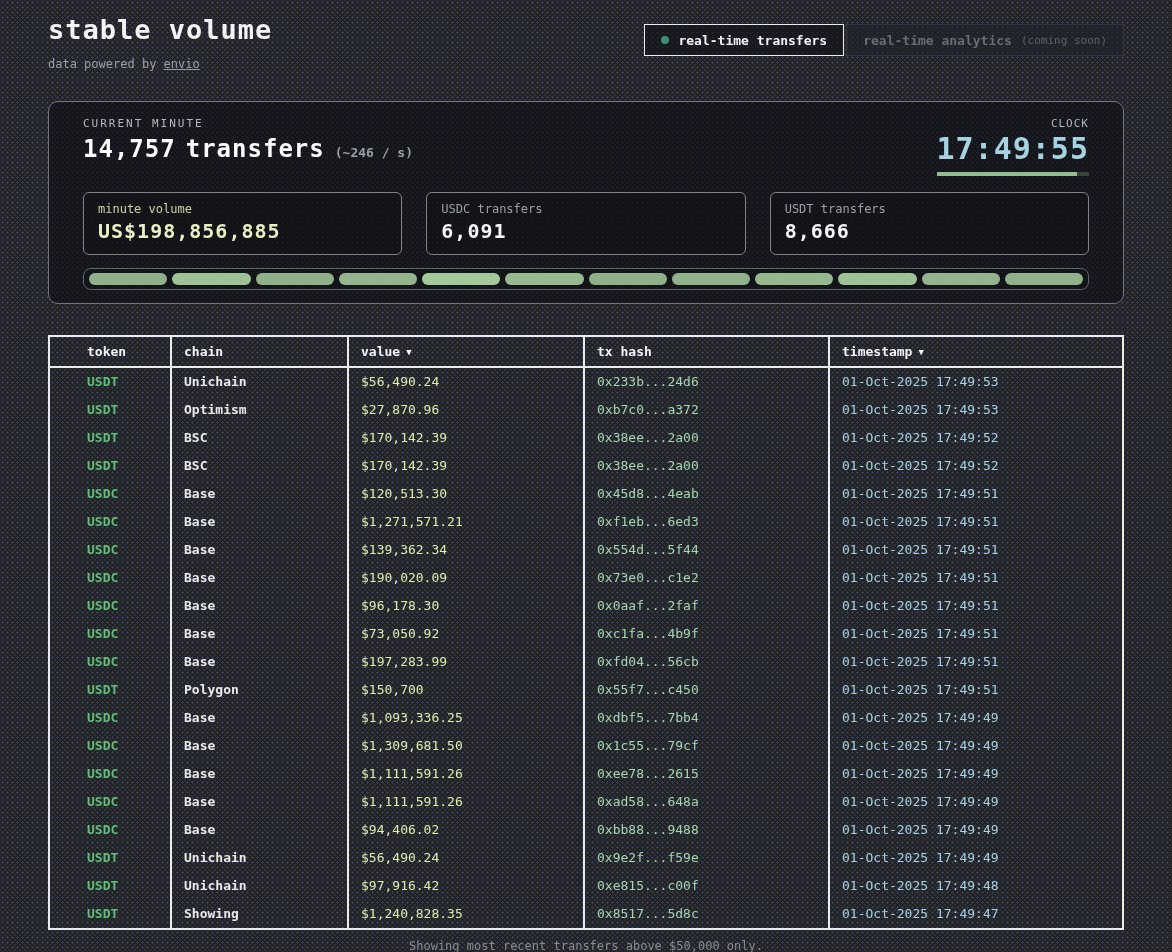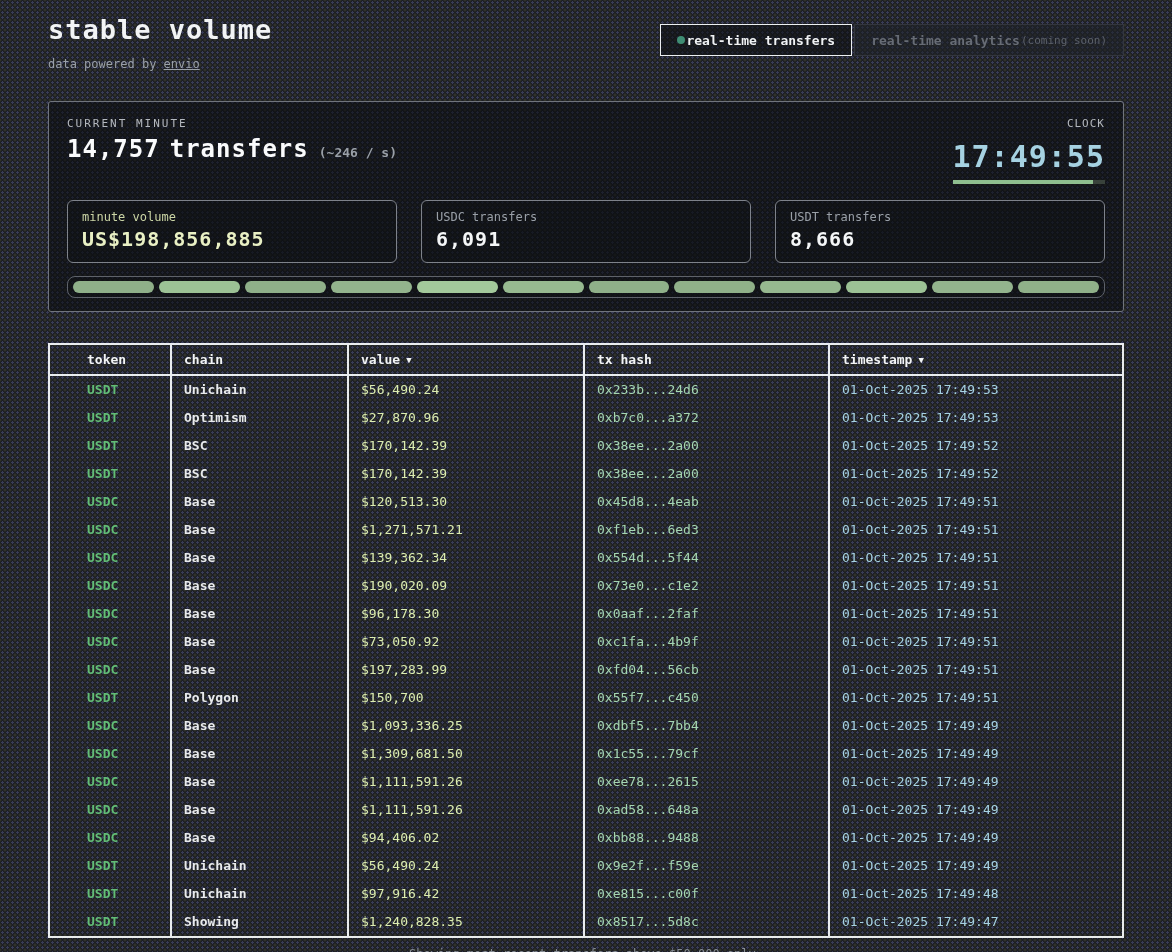--- a/index.html
+++ b/index.html
@@ -26,37 +26,37 @@
     background-position:0 0,2.5px 2.5px;
   }
   .page{padding:14px 48px 0;}
 
   
   .topbar{display:flex;justify-content:space-between;align-items:flex-start;}
   .app-title{margin:0;font-size:27px;font-weight:bold;color:#f2f4f5;letter-spacing:1px;}
   .subtitle{margin-top:12px;font-size:12px;color:var(--muted);}
   .subtitle a{color:var(--muted);text-decoration:underline;cursor:pointer;}
   .tabs{display:flex;margin-top:10px;}
-  .tab{display:flex;align-items:center;gap:1px;height:32px;padding:0 16px;
+  .tab{display:flex;align-items:center;gap:9px;height:32px;padding:0 16px;
        font-size:13px;font-weight:bold;white-space:nowrap;cursor:pointer;}
   .tab.active{border:1px solid #eceff1;background:rgba(12,14,18,0.55);color:#f0f2f4;}
   .tab.disabled{border:1px solid #33363e;background:rgba(30,32,38,0.55);color:#676c75;margin-left:2px;}
   .tab .dot{width:8px;height:8px;border-radius:50%;background:var(--c-livedot);}
   .tab .note{font-size:11px;font-weight:normal;color:#5d626b;}
 
   
-  .hero{margin-top:30px;border:1px solid #70747c;border-radius:3px;
-        background:rgba(9,11,15,0.55);padding:15px 18px 13px;}
+  .hero{margin-top:30px;border:1px solid #70747c;border-radius:10px;
+        background:rgba(9,11,15,0.55);padding:15px 34px 13px;}
   .hero-top{display:flex;justify-content:space-between;align-items:flex-start;}
   .eyebrow{font-size:11px;letter-spacing:2px;color:#b4b8be;}
   .eyebrow.right{text-align:right;letter-spacing:1px;}
   .headline{margin-top:5px;display:flex;align-items:baseline;gap:10px;}
   .headline .big{font-size:24px;font-weight:bold;color:#fafbfc;letter-spacing:1px;}
   .headline .rate{font-size:13px;font-weight:bold;color:var(--muted);}
-  .clock{margin-top:10px;font-size:30px;font-weight:bold;color:var(--c-timestamp);
+  .clock{margin-top:2px;font-size:30px;font-weight:bold;color:var(--c-timestamp);
          line-height:1.1;letter-spacing:1px;}
   .clock-track{margin-top:7px;margin-left:auto;width:152px;height:4px;background:#39423b;overflow:hidden;}
   .clock-fill{height:100%;background:var(--c-progress);}
 
   .stat-cards{display:flex;gap:24px;margin-top:16px;}
   .card{flex:1;border:1px solid #7e828a;border-radius:6px;padding:9px 14px 11px;
         background:rgba(12,14,18,0.35);}
   .card .label{font-size:12px;color:var(--muted);}
   .card .value{margin-top:3px;font-size:20px;font-weight:bold;color:#f4f6f7;letter-spacing:1px;}
   .card.accent .label{color:#ccd6a6;}

